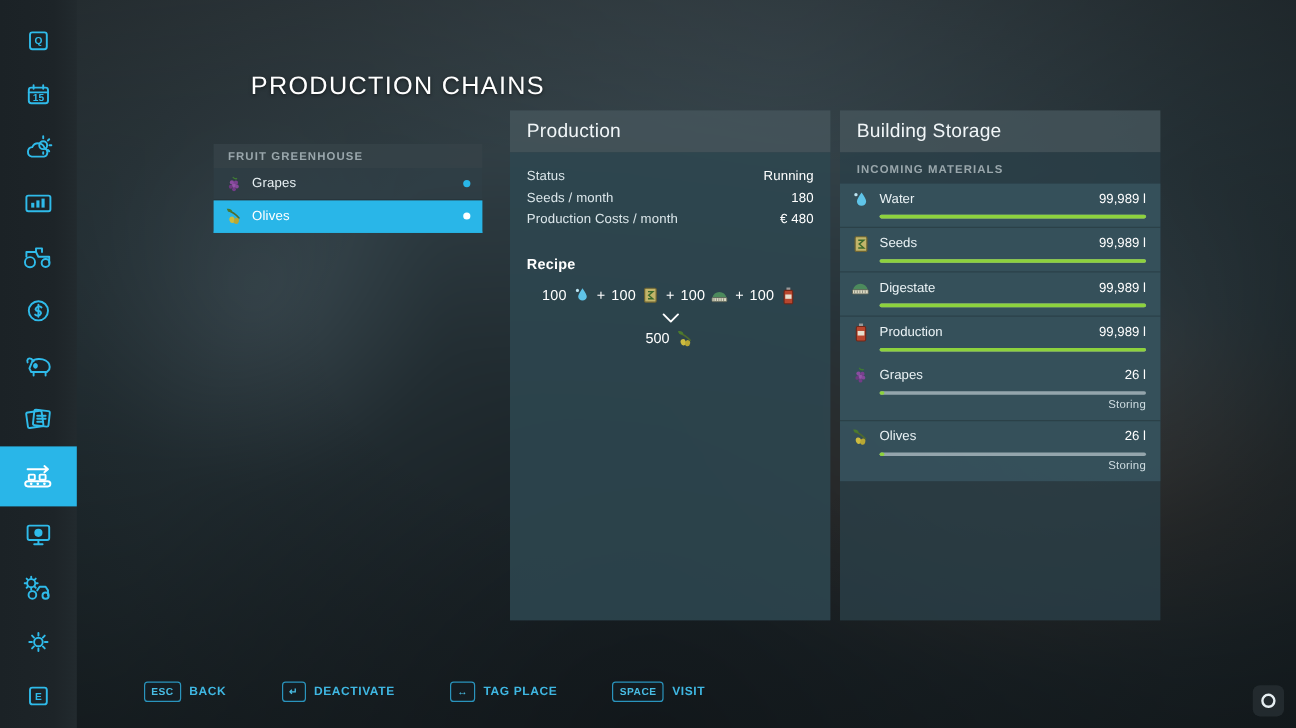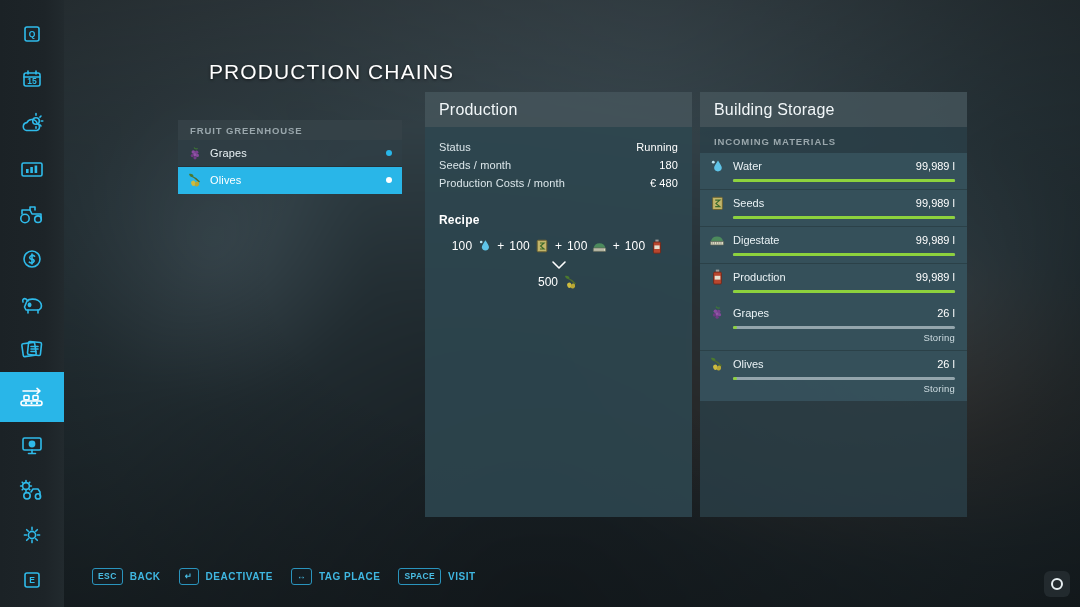--- a/index.html
+++ b/index.html
@@ -115,21 +115,21 @@
   .store-top { display:flex; align-items:center; }
   .store-ico { width:18px; height:18px; flex:0 0 18px; display:flex; align-items:center; justify-content:center; }
   .store-name { flex:1; margin-left:7px; color:#eaf2f5; font-size:11px; }
   .store-val { color:#ffffff; font-size:11px;padding-left:40px; }
   .bar-track { height:3px; background:rgba(225,235,240,.55); margin:4px 0 0 25px; border-radius:2px; }
   .bar-fill { height:3px; background:#8dd23d; border-radius:2px; }
   .store-status { text-align:right; color:#cfdde2; font-size:9.5px; margin-top:3px; letter-spacing:.2px; }
 
   
   #helpbar { position:absolute; left:92px; bottom:22px; display:flex; align-items:center; gap:18px; z-index:5; }
-  .help { display:flex; align-items:center; gap:7px; cursor:pointer; }
+  .help { display:flex; align-items:center; gap:7px; cursor:pointer;margin-left:28px; }
   .key {
     border:1px solid #2a94bd; border-radius:3px; color:#49bde4;
     font-size:8.5px; font-weight:bold; letter-spacing:.4px;
     padding:2px 5px; min-width:20px; text-align:center;
     background:rgba(20,32,38,.45); line-height:11px;
   }
   .help-lab { color:#3fb7e2; font-size:10px; font-weight:bold; letter-spacing:.5px; }
 
   
   #corner {

